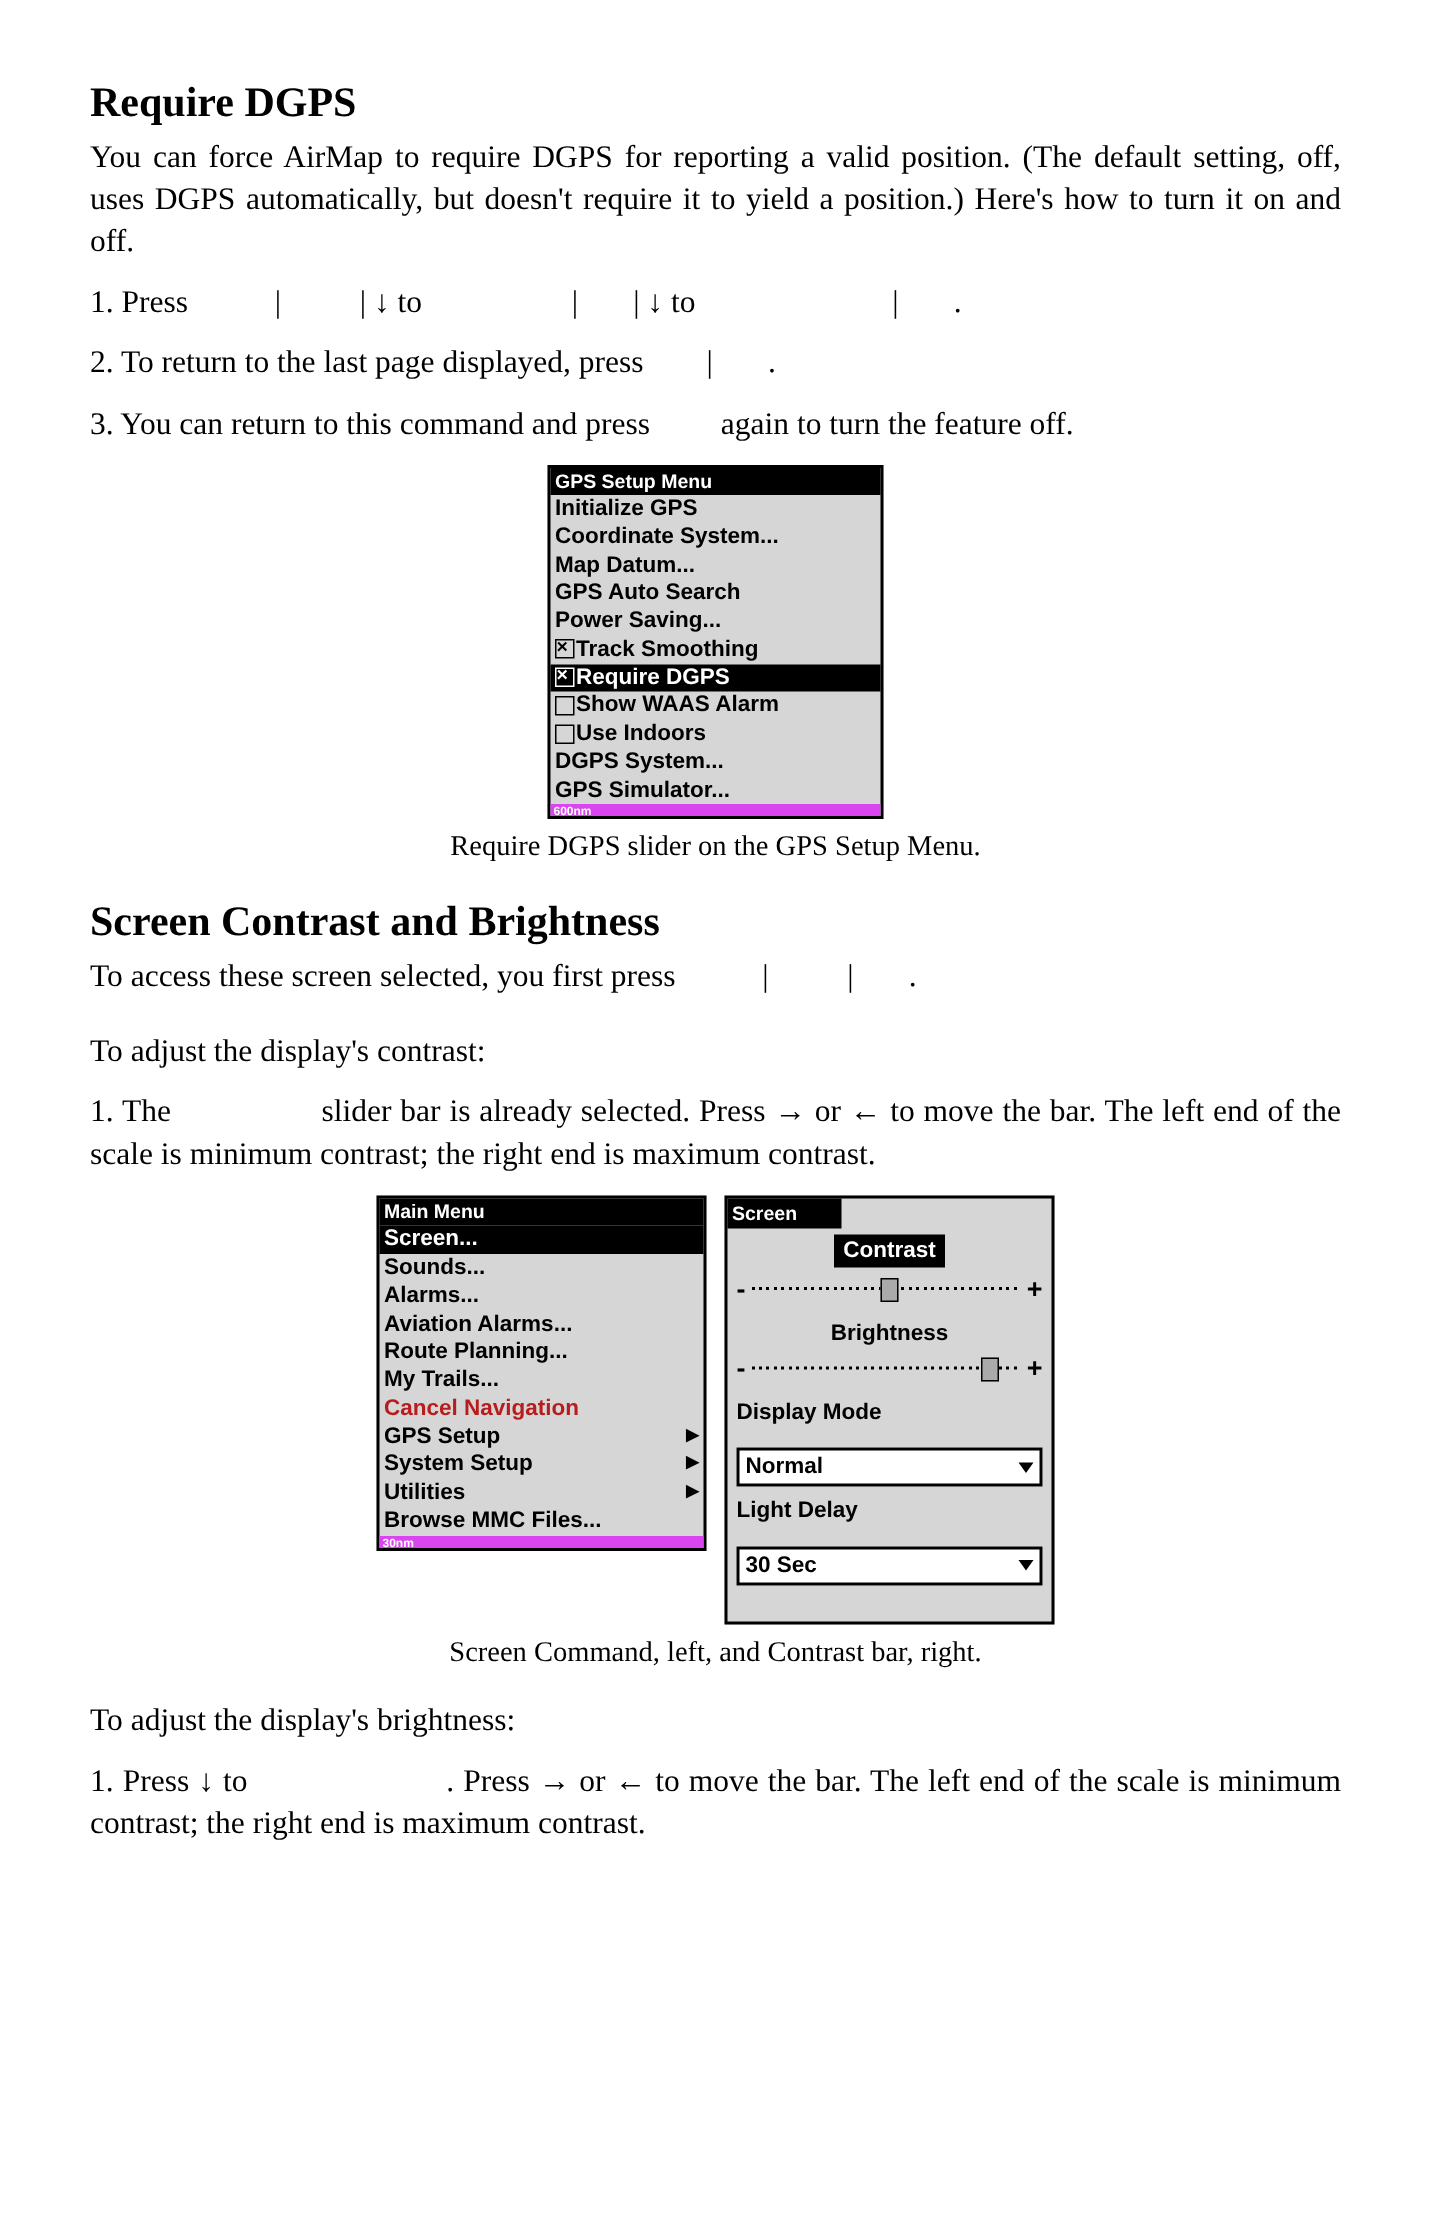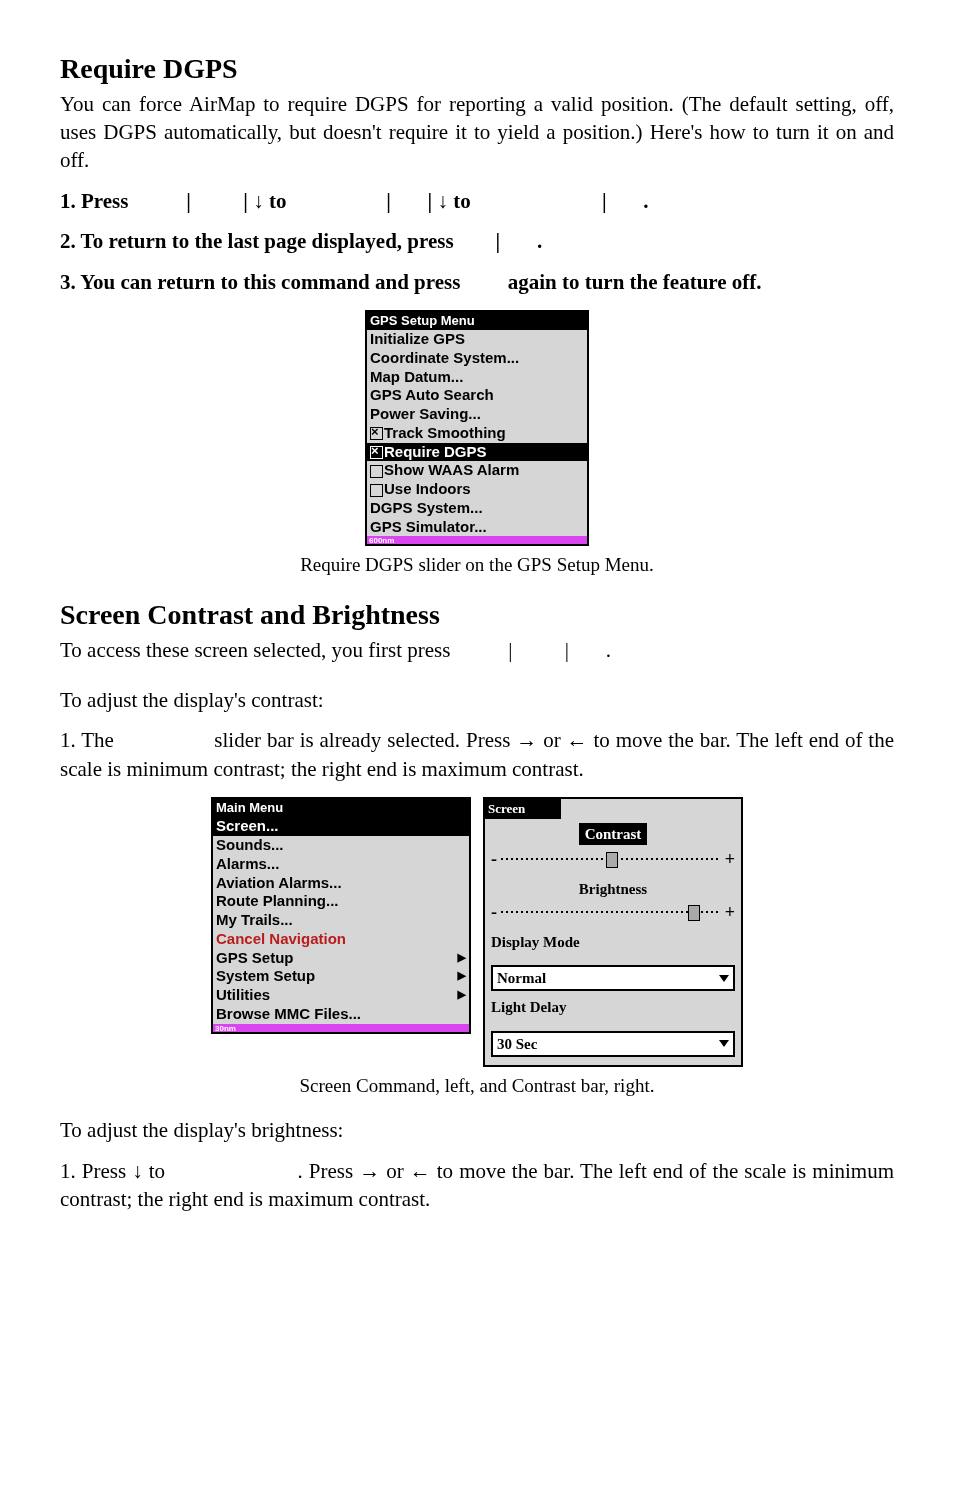--- a/index.html
+++ b/index.html
@@ -19,21 +19,20 @@
     font-weight: bold;
     margin: 0 0 2px 0;
   }
   p {
     margin: 0 0 12px 0;
     text-align: justify;
   }
   .step {
     margin: 12px 0 12px 0;
     text-align: justify;
-    font-weight: bold;
   }
   .menu-fig {
     margin: 14px auto 6px auto;
     width: 224px;
   }
   .menu-box {
     background: #d6d6d6;
     border: 2px solid #000;
     font-family: Arial, Helvetica, sans-serif;
     font-size: 15px;
@@ -70,29 +69,29 @@
     font-size: 19px;
     margin: 6px 0 18px 0;
   }
   .two-fig {
     display: flex;
     justify-content: center;
     gap: 12px;
     margin: 14px 0 6px 0;
   }
   .fig-col {
-    width: 260px;
+    width: 220px;
   }
   .screen-box {
     background: #d6d6d6;
     border: 2px solid #000;
-    font-family: Liberation Serif, serif;
+    font-family: Liberation Sans, sans-serif;
     font-size: 15px;
     font-weight: bold;
-    padding: 4px 6px 8px 6px;
+    padding: 4px 6px 24px 6px;
   }
   .screen-title {
     background: #000;
     color: #fff;
     padding: 1px 3px;
     font-size: 13px;
     margin: -4px -6px 4px -6px;
     width: 70px;
   }
   .label-inv {

